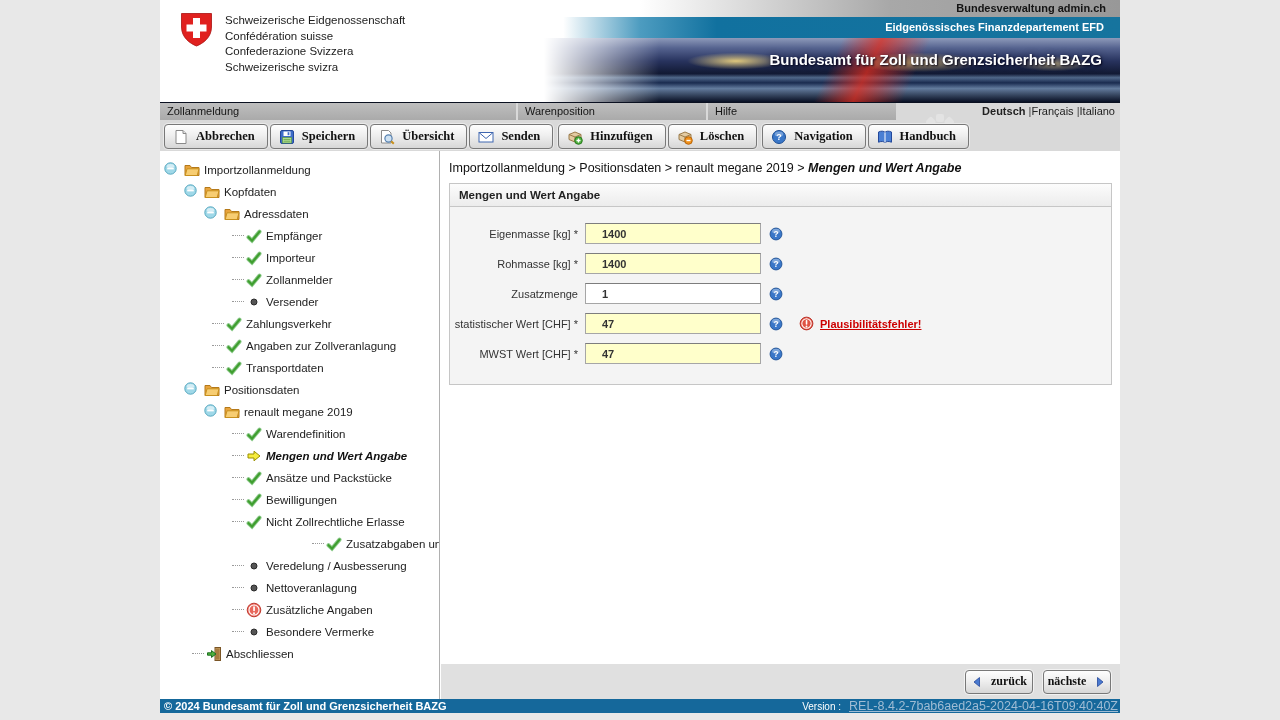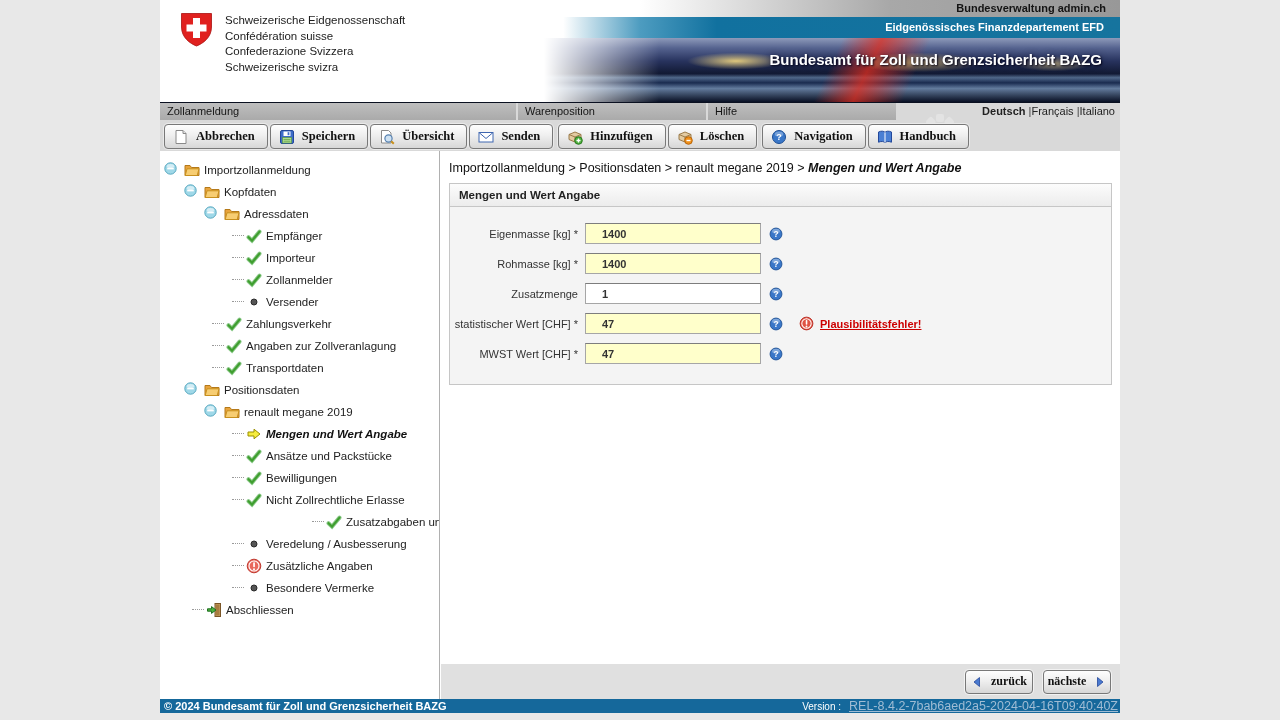--- a/index.html
+++ b/index.html
@@ -380,20 +380,30 @@
           </svg>
         </span>
         <span class="t-ic">
           <svg width="16" height="16" viewBox="0 0 16 16">
             <path d="M1 3.5h5l1.5 2H15v8H1z" fill="#e8a33c" stroke="#b57a1a"></path>
             <path d="M3 6.8h12l-1.8 6.7H1.2z" fill="#f7cd72" stroke="#c8901e"></path>
           </svg>
         </span>
         <span class="t-label">renault megane 2019</span>
       </div>
+      <div class="trow" style="padding-left: 72px;">
+        <span class="t-stub"></span>
+        <span class="t-ic">
+          <svg width="16" height="16" viewBox="0 0 16 16">
+            <path d="M2.5 9.2 6 12.6 13.5 3.6" fill="none" stroke="#8cc98a" stroke-width="4" stroke-linecap="round"></path>
+            <path d="M2.5 9.2 6 12.6 13.5 3.6" fill="none" stroke="#3f9e2f" stroke-width="2.2" stroke-linecap="round"></path>
+          </svg>
+        </span>
+        <span class="t-label">Warendefinition</span>
+      </div>
       <div class="trow current" style="padding-left: 72px;">
         <span class="t-stub"></span>
         <span class="t-ic">
           <svg width="16" height="16" viewBox="0 0 16 16">
             <path d="M2 6h6V3.2L14 8l-6 4.8V10H2Z" fill="#f6ec3e" stroke="#9a8f00"></path>
           </svg>
         </span>
         <span class="t-label">Mengen und Wert Angabe</span>
       </div>
       <div class="trow" style="padding-left: 72px;">
@@ -437,20 +447,29 @@
         <span class="t-label">Zusatzabgaben und Gebühren</span>
       </div>
       <div class="trow" style="padding-left: 72px;">
         <span class="t-stub"></span>
         <span class="t-ic">
           <svg width="16" height="16" viewBox="0 0 16 16">
             <circle cx="8" cy="8" r="3" fill="#555" stroke="#2a2a2a"></circle>
           </svg>
         </span>
         <span class="t-label">Veredelung / Ausbesserung</span>
+      </div>
+      <div class="trow" style="padding-left: 72px;">
+        <span class="t-stub"></span>
+        <span class="t-ic">
+          <svg width="16" height="16" viewBox="0 0 16 16">
+            <circle cx="8" cy="8" r="3" fill="#555" stroke="#2a2a2a"></circle>
+          </svg>
+        </span>
+        <span class="t-label">Nettoveranlagung</span>
       </div>
       <div class="trow" style="padding-left: 72px;">
         <span class="t-stub"></span>
         <span class="t-ic">
           <svg width="16" height="16" viewBox="0 0 16 16">
             <circle cx="8" cy="8" r="6.8" fill="#e8685c" stroke="#c03a30"></circle>
             <circle cx="8" cy="8" r="5" fill="none" stroke="#fff" stroke-width="1.1"></circle>
             <rect x="7.2" y="4.2" width="1.7" height="5" rx="0.8" fill="#fff"></rect>
             <circle cx="8" cy="11.2" r="1" fill="#fff"></circle>
           </svg>

